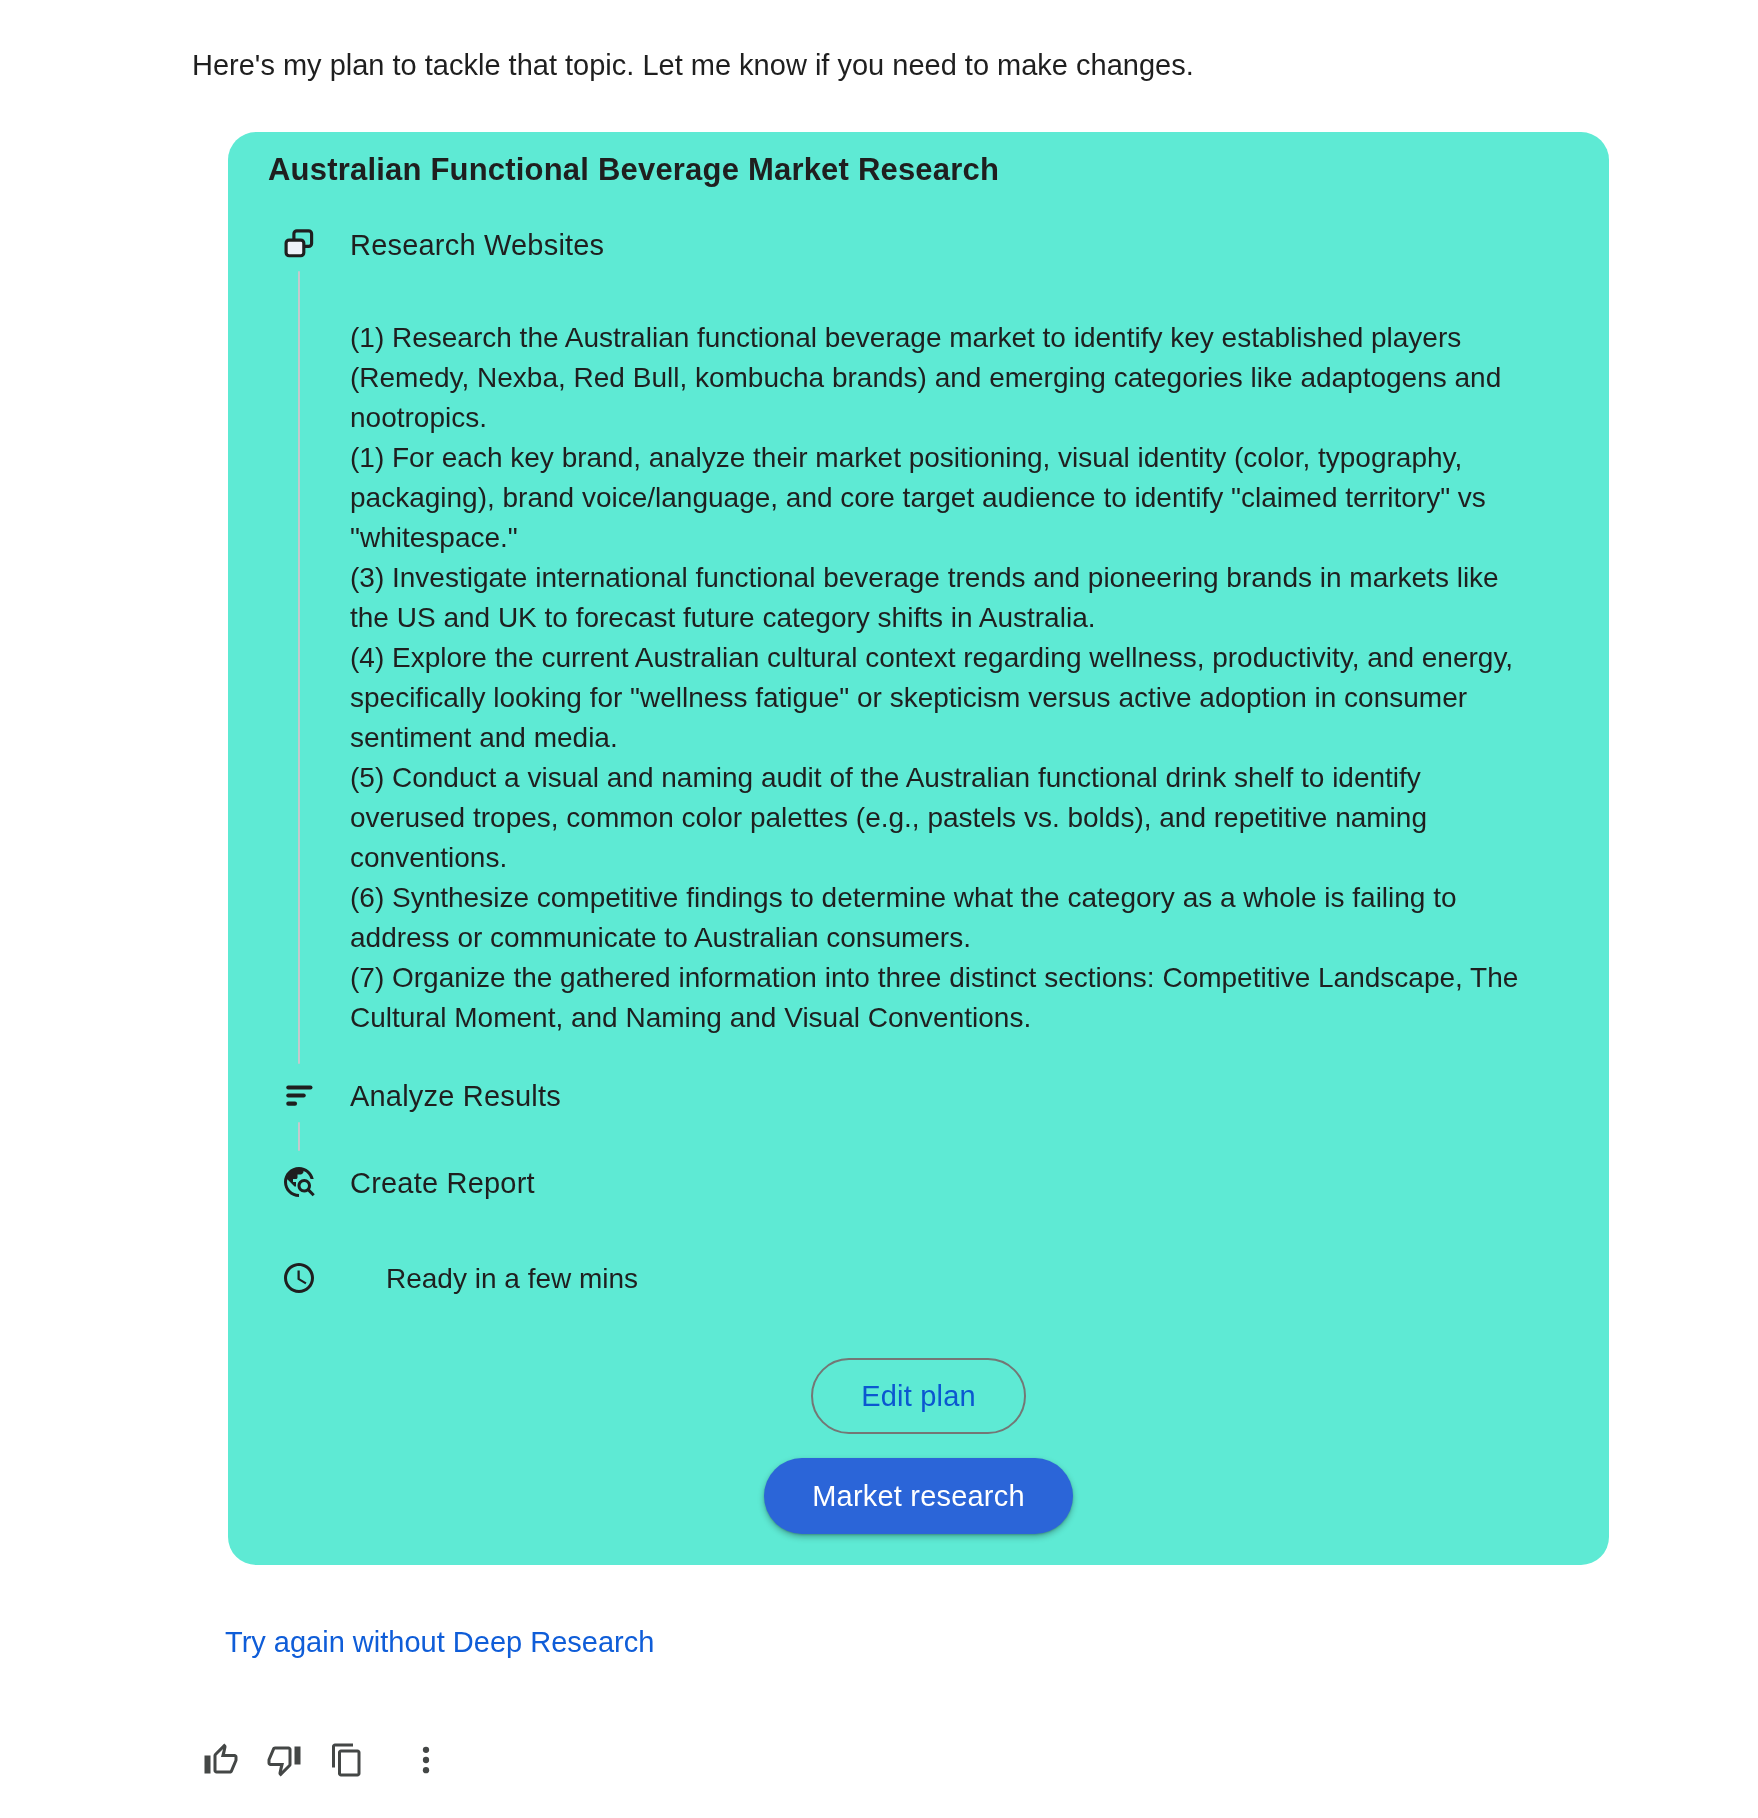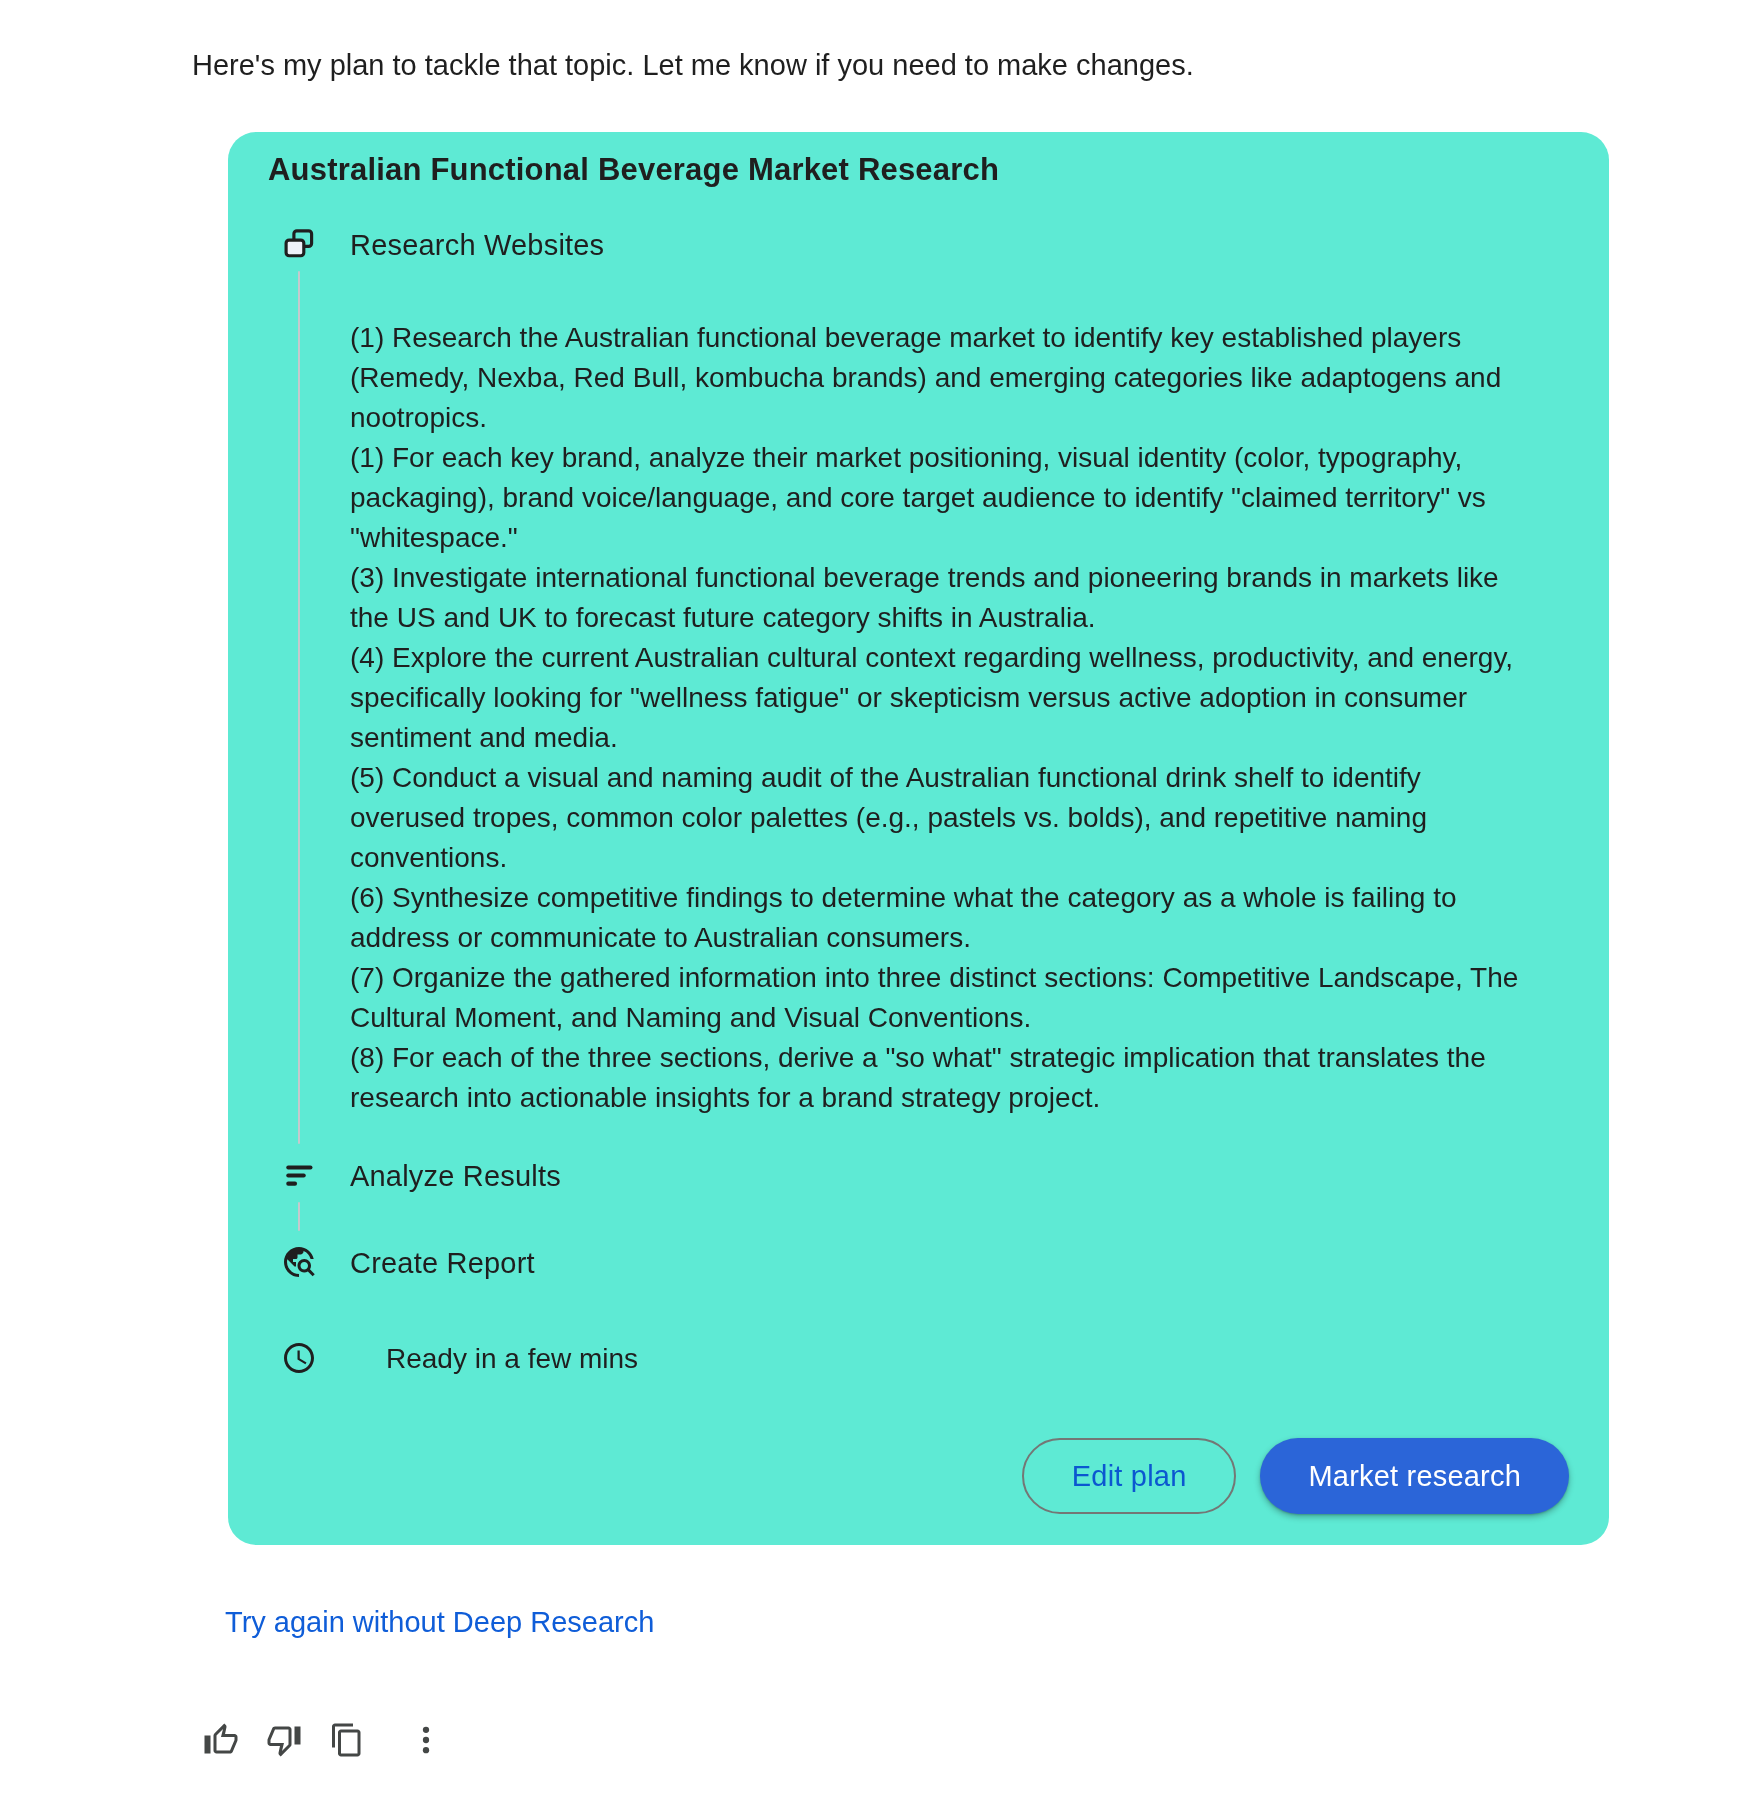--- a/index.html
+++ b/index.html
@@ -87,20 +87,21 @@
     line-height: 38px;
     color: #1f1f1f;
   }
 
   .button-row {
     margin-top: 60px;
     display: flex;
     justify-content: flex-end;
     align-items: center;
     gap: 24px;
+    flex-direction: column;
   }
   .btn {
     height: 76px;
     border-radius: 38px;
     font-family: "Liberation Sans", "DejaVu Sans", sans-serif;
     font-size: 29px;
     padding: 0 48px;
     cursor: pointer;
     display: inline-flex;
     align-items: center;
@@ -176,21 +177,20 @@
       <div class="step-content">
         <div class="step-label">Research Websites</div>
         <div class="step-body">
           <div class="plan-item">(1) Research the Australian functional beverage market to identify key established players (Remedy, Nexba, Red Bull, kombucha brands) and emerging categories like adaptogens and nootropics.</div>
           <div class="plan-item">(1) For each key brand, analyze their market positioning, visual identity (color, typography, packaging), brand voice/language, and core target audience to identify "claimed territory" vs "whitespace."</div>
           <div class="plan-item">(3) Investigate international functional beverage trends and pioneering brands in markets like the US and UK to forecast future category shifts in Australia.</div>
           <div class="plan-item">(4) Explore the current Australian cultural context regarding wellness, productivity, and energy, specifically looking for "wellness fatigue" or skepticism versus active adoption in consumer sentiment and media.</div>
           <div class="plan-item">(5) Conduct a visual and naming audit of the Australian functional drink shelf to identify overused tropes, common color palettes (e.g., pastels vs. bolds), and repetitive naming conventions.</div>
           <div class="plan-item">(6) Synthesize competitive findings to determine what the category as a whole is failing to address or communicate to Australian consumers.</div>
           <div class="plan-item">(7) Organize the gathered information into three distinct sections: Competitive Landscape, The Cultural Moment, and Naming and Visual Conventions.</div>
-          <div class="plan-item">(8) For each of the three sections, derive a "so what" strategic implication that translates the research into actionable insights for a brand strategy project.</div>
         </div>
       </div>
     </div>
 
     <div class="step">
       <div class="rail">
         <span class="icon">
           <svg viewBox="0 0 24 24">
             <rect x="3.5" y="5.6" width="17.5" height="2.7" rx="1.35" fill="#1f1f1f"></rect>
             <rect x="3.5" y="11.0" width="13.0" height="2.7" rx="1.35" fill="#1f1f1f"></rect>

